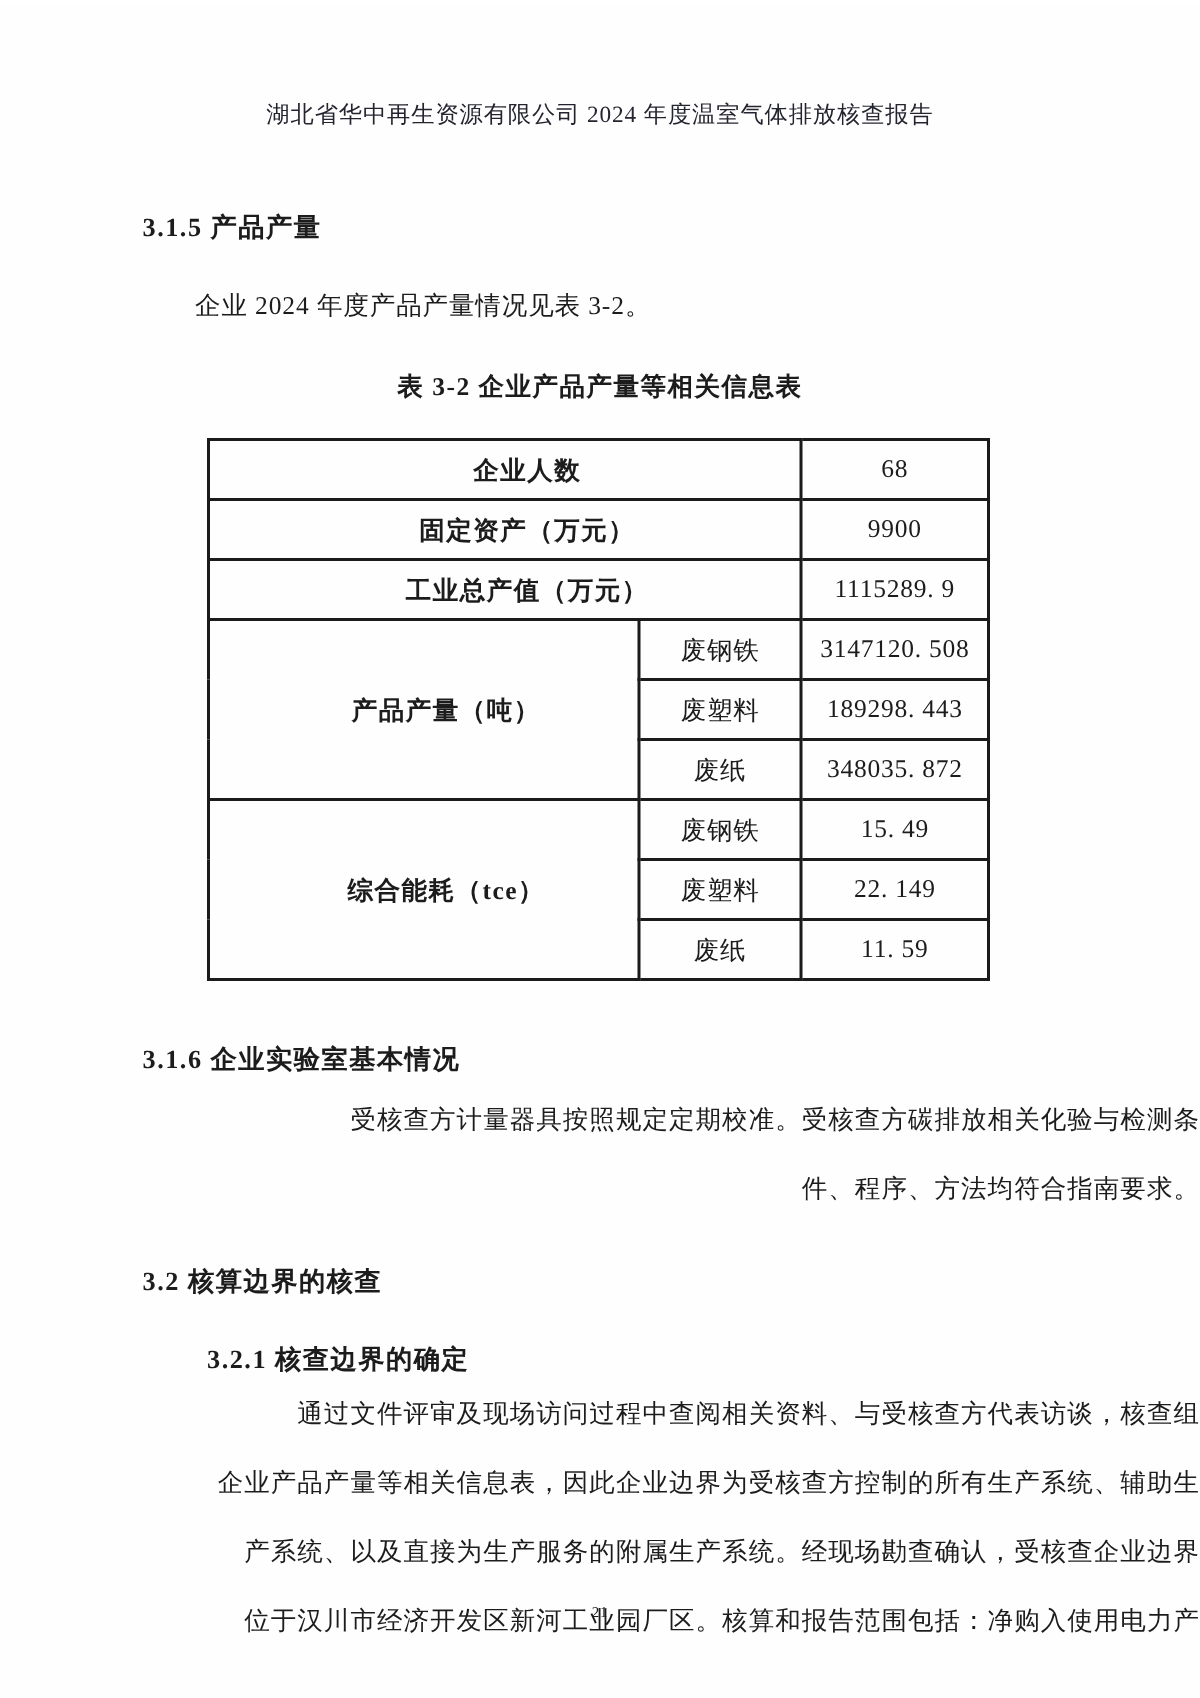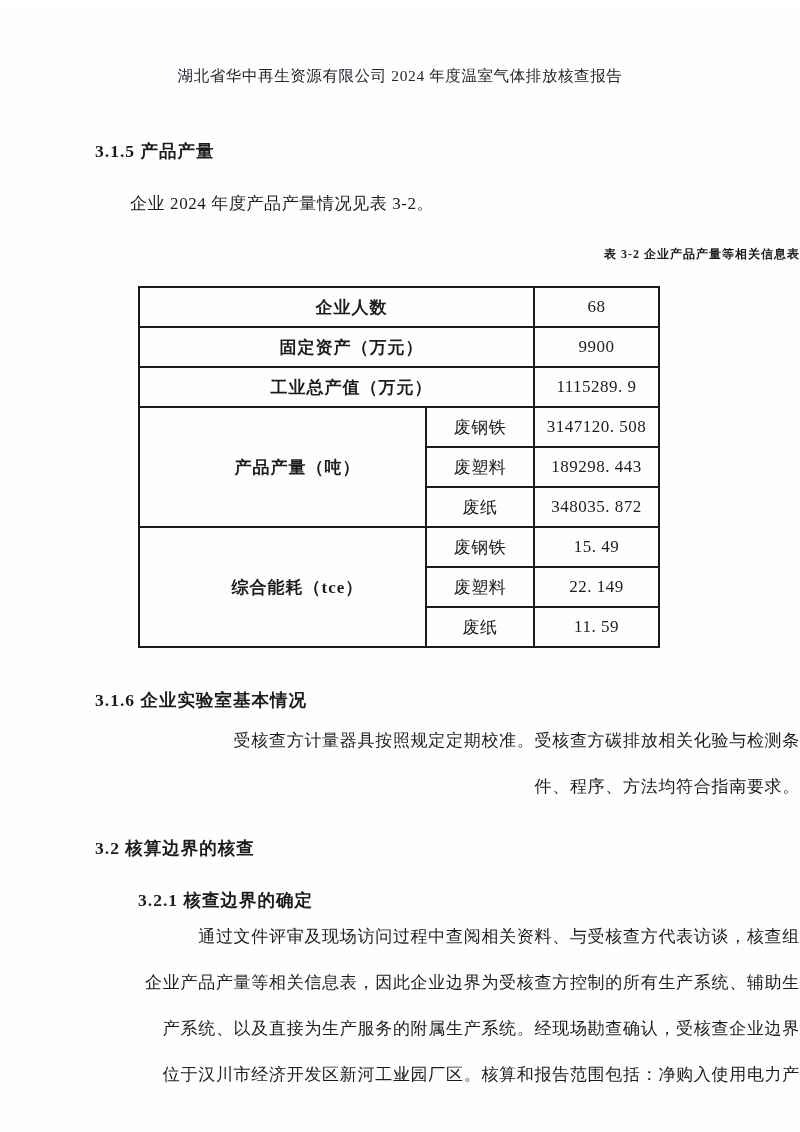--- a/index.html
+++ b/index.html
@@ -33,22 +33,22 @@
     white-space: nowrap;
   }
   .intro {
     margin: 29px 0 0 130px;
     font-size: 17px;
     letter-spacing: 0.6px;
     white-space: nowrap;
   }
   .table-caption {
     margin-top: 31px;
-    text-align: right;
-    font-size: 12px;
+    text-align: center;
+    font-size: 17px;
     font-weight: 700;
     letter-spacing: 1px;
     white-space: nowrap;
   }
   table.info-table {
     margin: 23px 0 0 138px;
     width: 520px;
     border-collapse: collapse;
     table-layout: fixed;
   }

